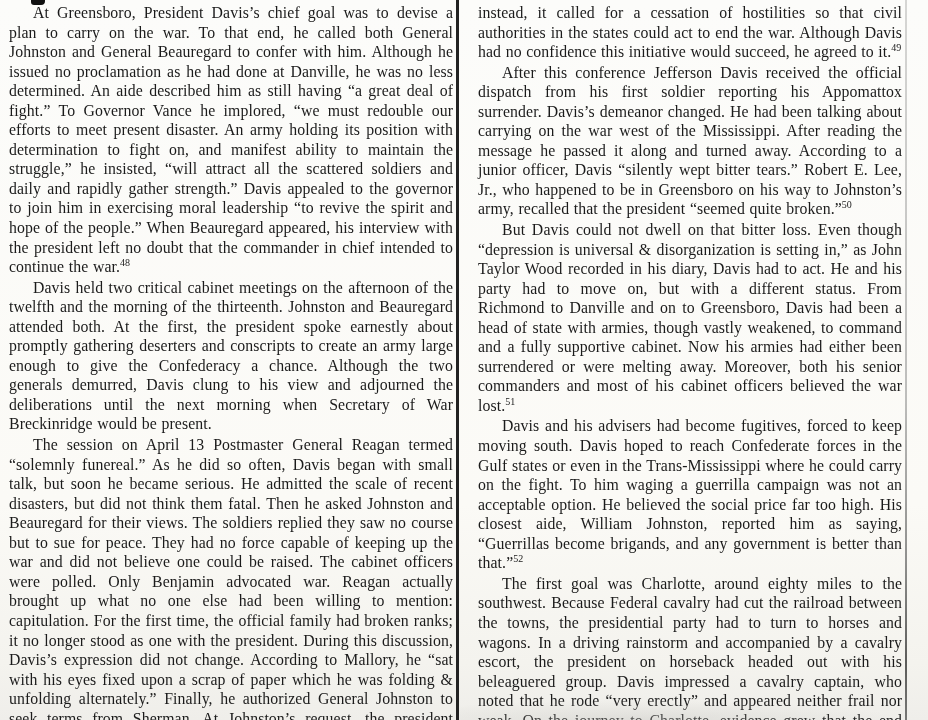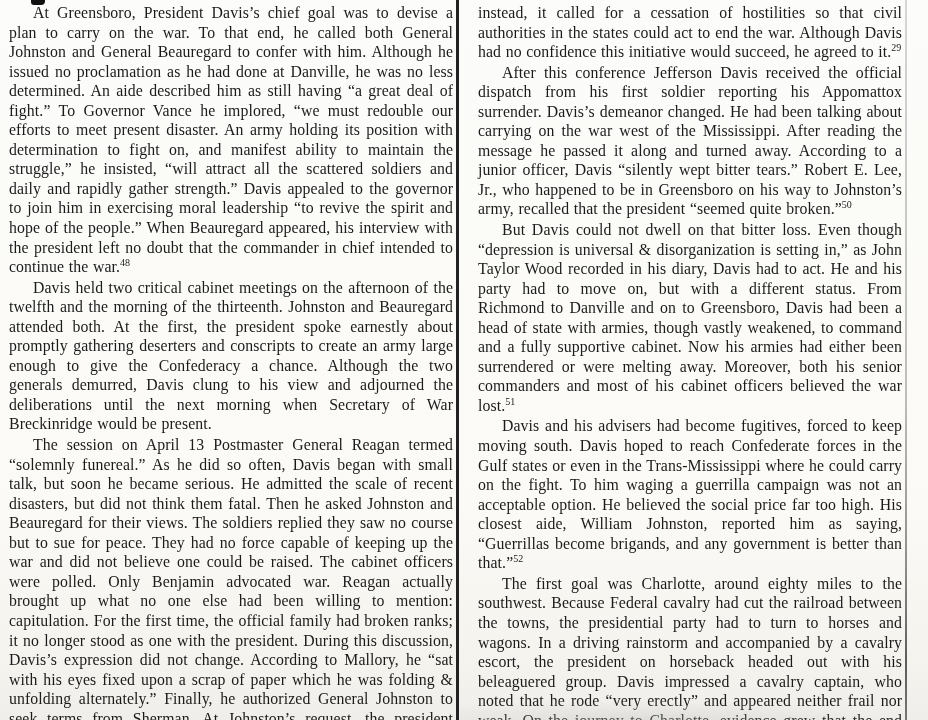--- a/index.html
+++ b/index.html
@@ -79,21 +79,21 @@
 
   <div class="text-col col-left">
       <p class="para indent">At Greensboro, President Davis’s chief goal was to devise a plan to carry on the war. To that end, he called both General Johnston and General Beauregard to confer with him. Although he issued no proclamation as he had done at Danville, he was no less determined. An aide described him as still having “a great deal of fight.” To Governor Vance he implored, “we must redouble our efforts to meet present disaster. An army holding its position with determination to fight on, and manifest ability to maintain the struggle,” he insisted, “will attract all the scattered soldiers and daily and rapidly gather strength.” Davis appealed to the governor to join him in exercising moral leadership “to revive the spirit and hope of the people.” When Beauregard appeared, his interview with the president left no doubt that the commander in chief intended to continue the war.<sup>48</sup></p>
       <p class="para indent">Davis held two critical cabinet meetings on the afternoon of the twelfth and the morning of the thirteenth. Johnston and Beauregard attended both. At the first, the president spoke earnestly about promptly gathering deserters and conscripts to create an army large enough to give the Confederacy a chance. Although the two generals demurred, Davis clung to his view and adjourned the deliberations until the next morning when Secretary of War Breckinridge would be present.</p>
       <p class="para indent">The session on April 13 Postmaster General Reagan termed “solemnly funereal.” As he did so often, Davis began with small talk, but soon he became serious. He admitted the scale of recent disasters, but did not think them fatal. Then he asked Johnston and Beauregard for their views. The soldiers replied they saw no course but to sue for peace. They had no force capable of keeping up the war and did not believe one could be raised. The cabinet officers were polled. Only Benjamin advocated war. Reagan actually brought up what no one else had been willing to mention: capitulation. For the first time, the official family had broken ranks; it no longer stood as one with the president. During this discussion, Davis’s expression did not change. According to Mallory, he “sat with his eyes fixed upon a scrap of paper which he was folding &amp; unfolding alternately.” Finally, he authorized General Johnston to seek terms from Sherman. At Johnston’s request, the president dictated a statement for Johnston to present to Sherman, which Johnston signed. The proposal did not mention the word “surrender”;</p>
     </div>
 
   <div class="divider-center"></div>
 
   <div class="text-col col-right">
-      <p class="para">instead, it called for a cessation of hostilities so that civil authorities in the states could act to end the war. Although Davis had no confidence this initiative would succeed, he agreed to it.<sup>29</sup></p>
+      <p class="para">instead, it called for a cessation of hostilities so that civil authorities in the states could act to end the war. Although Davis had no confidence this initiative would succeed, he agreed to it.<sup>49</sup></p>
       <p class="para indent">After this conference Jefferson Davis received the official dispatch from his first soldier reporting his Appomattox surrender. Davis’s demeanor changed. He had been talking about carrying on the war west of the Mississippi. After reading the message he passed it along and turned away. According to a junior officer, Davis “silently wept bitter tears.” Robert E. Lee, Jr., who happened to be in Greensboro on his way to Johnston’s army, recalled that the president “seemed quite broken.”<sup>50</sup></p>
       <p class="para indent">But Davis could not dwell on that bitter loss. Even though “depression is universal &amp; disorganization is setting in,” as John Taylor Wood recorded in his diary, Davis had to act. He and his party had to move on, but with a different status. From Richmond to Danville and on to Greensboro, Davis had been a head of state with armies, though vastly weakened, to command and a fully supportive cabinet. Now his armies had either been surrendered or were melting away. Moreover, both his senior commanders and most of his cabinet officers believed the war lost.<sup>51</sup></p>
       <p class="para indent">Davis and his advisers had become fugitives, forced to keep moving south. Davis hoped to reach Confederate forces in the Gulf states or even in the Trans-Mississippi where he could carry on the fight. To him waging a guerrilla campaign was not an acceptable option. He believed the social price far too high. His closest aide, William Johnston, reported him as saying, “Guerrillas become brigands, and any government is better than that.”<sup>52</sup></p>
       <p class="para indent">The first goal was Charlotte, around eighty miles to the southwest. Because Federal cavalry had cut the railroad between the towns, the presidential party had to turn to horses and wagons. In a driving rainstorm and accompanied by a cavalry escort, the president on horseback headed out with his beleaguered group. Davis impressed a cavalry captain, who noted that he rode “very erectly” and appeared neither frail nor weak. On the journey to Charlotte, evidence grew that the end had come. Fearing reprisals, some people refused to take the president into their homes. On April 16, for the first time, Davis and several cabinet secretaries camped out.</p>
     </div>
 
   <div class="page-edge-line"></div>
   <div class="bottom-smudge"></div>
 </div>
 

